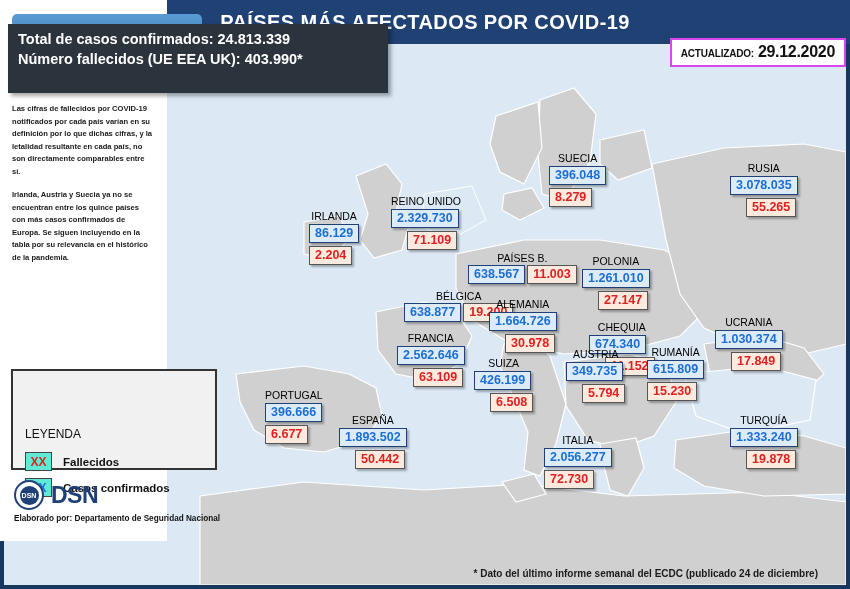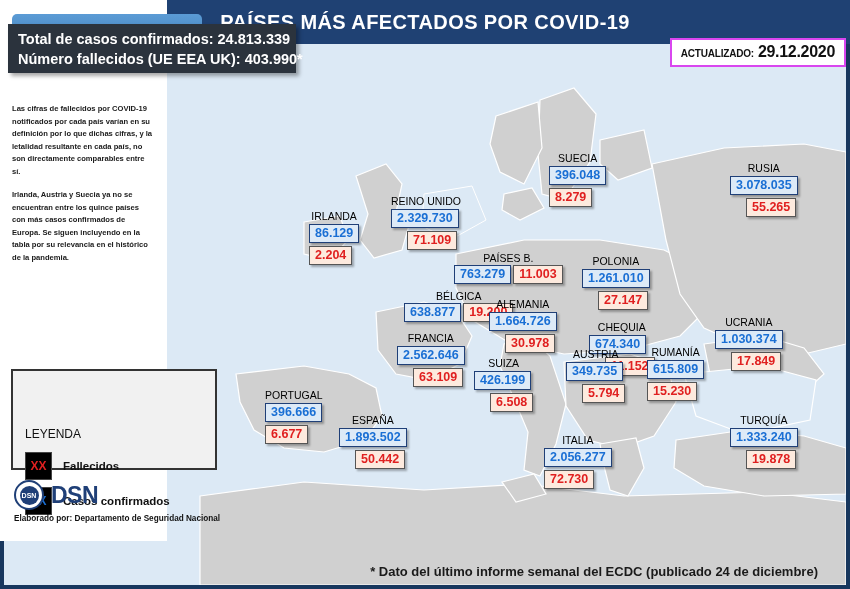--- a/index.html
+++ b/index.html
@@ -59,23 +59,23 @@
   }
   #blue-bar {
     position: absolute; left: 12px; top: 14px;
     width: 190px; height: 22px;
     background: linear-gradient(#5b9bd5, #4a8ac4);
     border-radius: 5px;
     z-index: 15;
   }
   #totals-box {
     position: absolute; left: 8px; top: 24px;
-    width: 288px;
+    width: 380px;
     background: #2b333d;
-    padding: 6px 10px 4px 10px;
+    padding: 6px 10px 24px 10px;
     box-shadow: 3px 3px 4px rgba(0,0,0,.35);
     z-index: 20;
   }
   #totals-box div {
     color: #ffffff;
     font-size: 14.5px;
     font-weight: bold;
     line-height: 1.35;
     white-space: nowrap;
   }
@@ -97,22 +97,22 @@
     position: absolute; left: 11px; top: 369px;
     width: 206px; height: 101px;
     background: #f1f1f1;
     border: 2px solid #333;
     z-index: 18;
     padding: 10px 12px;
   }
   #legend-title { font-size: 12px; color: #111; margin-bottom: 11px; margin-top: 46px; }
   .legend-row { display: flex; align-items: center; gap: 11px; margin-bottom: 7px; }
   .legend-swatch {
-    width: 27px; height: 28px;
-    background: #000000;
+    width: 27px; height: 19px;
+    background: #5eead4;
     border: 1px solid #444;
     display: flex; align-items: center; justify-content: center;
     font-size: 12px; font-weight: bold;
   }
   .legend-swatch.dead { color: #e02020; }
   .legend-swatch.conf { color: #1a6fd4; }
   .legend-label { font-size: 11.5px; color: #111; font-weight: bold; }
 
   
   #logo-area { position: absolute; left: 14px; top: 480px; z-index: 18; }
@@ -127,21 +127,21 @@
     width: 19px; height: 19px; border-radius: 50%;
     background: #1f3f77;
     display: flex; align-items: center; justify-content: center;
     color: #fff; font-size: 7px; font-weight: bold; line-height: 1;
   }
   #logo-text { font-size: 23px; font-weight: bold; color: #1f3f77; letter-spacing: -.5px; }
   #logo-caption { font-size: 8.2px; font-weight: bold; color: #111; margin-top: 4px; }
 
   #footnote {
     position: absolute; right: 32px; bottom: 10px;
-    font-size: 13px; font-weight: bold; color: #1a1a1a;
+    font-size: 10px; font-weight: bold; color: #1a1a1a;
     z-index: 18;
   }
 
   
   .country { position: absolute; z-index: 30; }
   .country .cname {
     font-size: 10.5px; font-weight: normal; color: #000;
     white-space: nowrap; text-align: center;
     margin-bottom: 1px;
   }
@@ -269,24 +269,24 @@
           <div class="row-dead"><span class="vbox dead">8.279</span></div>
         </div>
       </div>
       <div class="country" style="left: 730px; top: 162px;">
         <div class="cname">RUSIA</div>
         <div class="stack offset-r">
           <div><span class="vbox conf">3.078.035</span></div>
           <div class="row-dead"><span class="vbox dead">55.265</span></div>
         </div>
       </div>
-      <div class="country" style="left: 454px; top: 252px;">
+      <div class="country" style="left: 468px; top: 252px;">
         <div class="cname">PAÍSES B.</div>
         <div class="pair">
-          <span class="vbox conf">763.279</span>
+          <span class="vbox conf">638.567</span>
           <span class="vbox dead">11.003</span>
         </div>
       </div>
       <div class="country" style="left: 582px; top: 255px;">
         <div class="cname">POLONIA</div>
         <div class="stack offset-r">
           <div><span class="vbox conf">1.261.010</span></div>
           <div class="row-dead"><span class="vbox dead">27.147</span></div>
         </div>
       </div>

